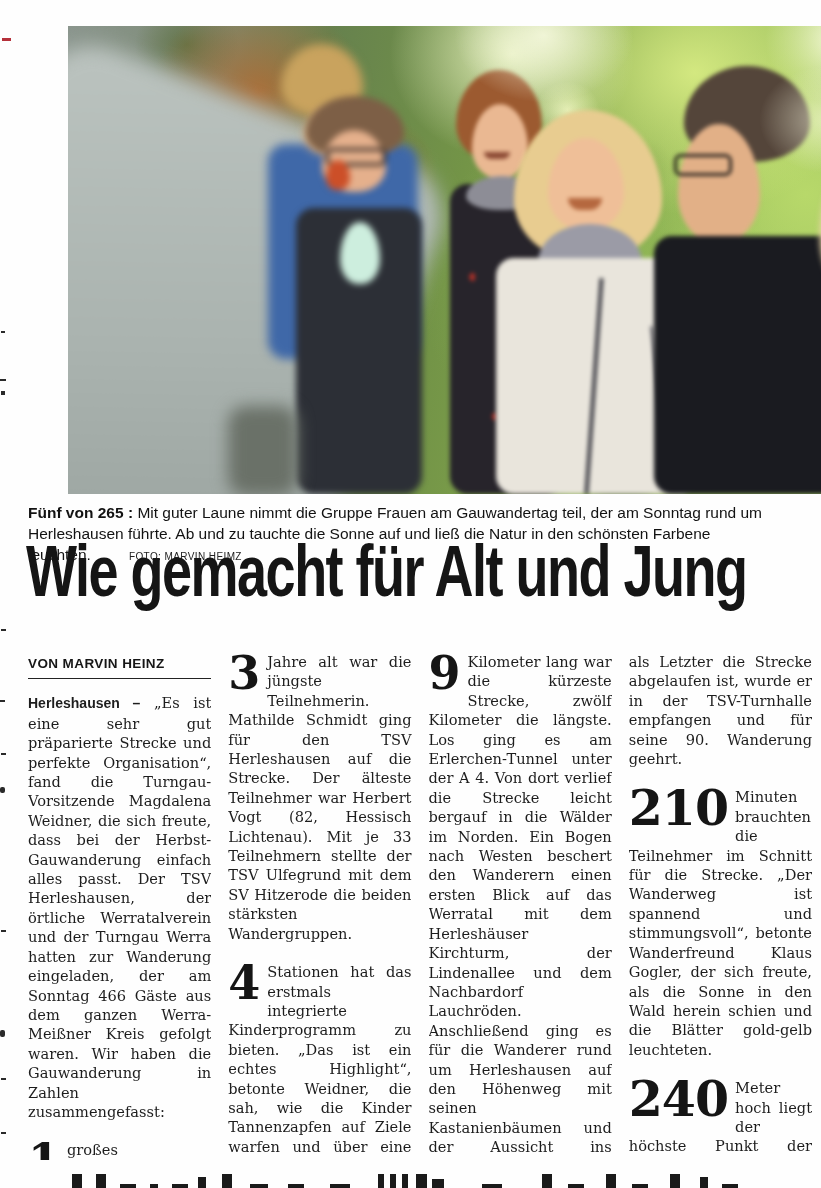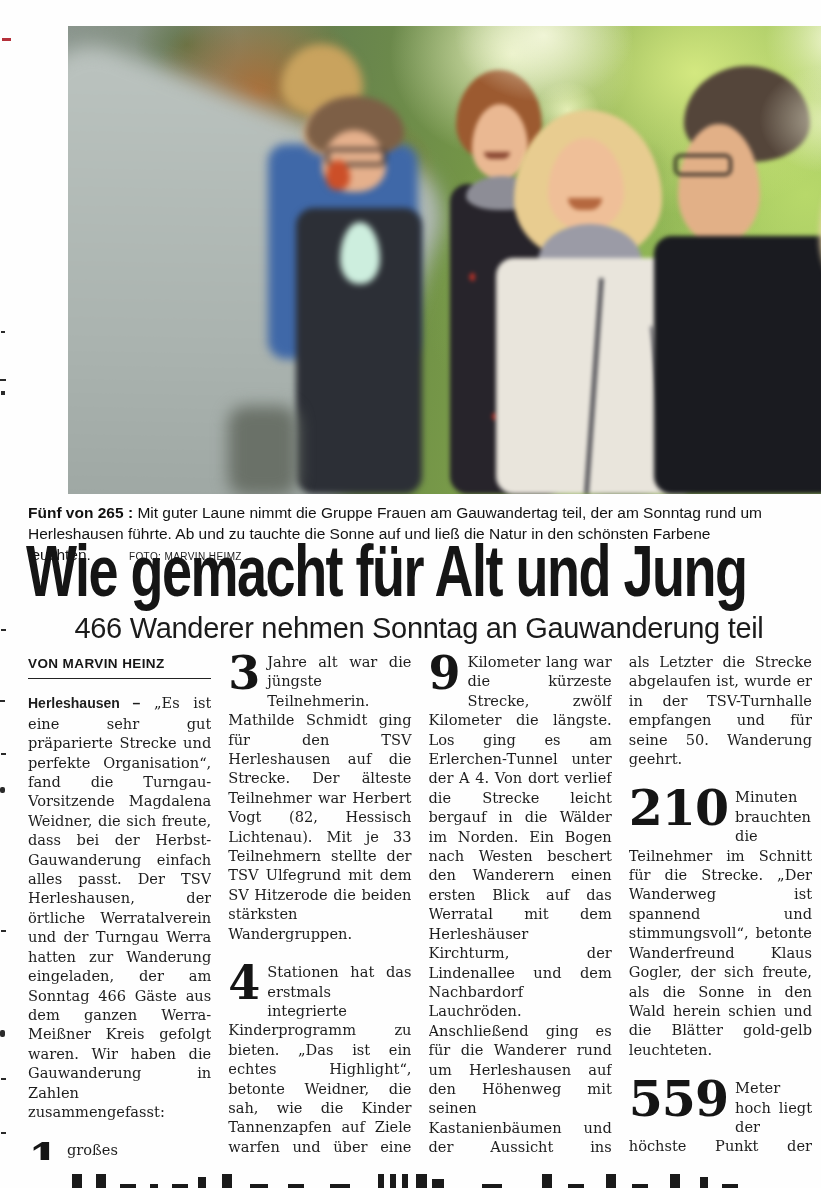--- a/index.html
+++ b/index.html
@@ -162,39 +162,38 @@
     </div>
 
     <div class="ph-layer" style="background:
       radial-gradient(120px 90px at 60% 2%, rgba(255,255,235,.75), rgba(255,255,235,0) 75%),
       radial-gradient(90px 70px at 96% 20%, rgba(255,255,230,.6), rgba(255,255,230,0) 78%);"></div>
   </figure>
 
   <p class="caption"><b>Fünf von 265 :</b> <span>Mit guter Laune nimmt die Gruppe Frauen am Gauwandertag teil, der am Sonntag rund um Herleshausen führte. Ab und zu tauchte die Sonne auf und ließ die Natur in den schönsten Farbene leuchten.</span><span class="credit">FOTO: MARVIN HEIMZ</span></p>
 
   <h1 class="headline">Wie gemacht für Alt und Jung</h1>
-  <h2 class="subheadline">466 Wanderer nehmen Sonntag an Gauwanderung teil</h2>
 
   <div class="columns" id="columns">
       <div class="col">
         <div class="byline">VON MARVIN HEINZ</div>
         <p class="para"><span class="loc">Herleshausen –</span> „Es ist eine sehr gut präparierte Strecke und perfekte Organisation“, fand die Turngau-Vorsitzende Magdalena Weidner, die sich freute, dass bei der Herbst-Gauwanderung einfach alles passt. Der TSV Herleshausen, der örtliche Werratalverein und der Turngau Werra hatten zur Wanderung eingeladen, der am Sonntag 466 Gäste aus dem ganzen Werra-Meißner Kreis gefolgt waren. Wir haben die Gauwanderung in Zahlen zusammengefasst:</p>
         <p class="para"><span class="dropnum">1</span>großes Familientreffen ist die Gauwanderung laut der Turngau-Vorsitzende Magdalena Weidner: „Die Vereine begegnen sich in entspannter Atmosphäre und so ist Veranstaltung wie gemacht für Jung und Alt.“ Auf die Frühjahrswanderung folgt die traditionelle Herbst-</p>
       </div>
       <div class="col">
         <p class="para"><span class="dropnum">3</span>Jahre alt war die jüngste Teilnehmerin. Mathilde Schmidt ging für den TSV Herleshausen auf die Strecke. Der älteste Teilnehmer war Herbert Vogt (82, Hessisch Lichtenau). Mit je 33 Teilnehmern stellte der TSV Ulfegrund mit dem SV Hitzerode die beiden stärksten Wandergruppen.</p>
         <p class="para"><span class="dropnum">4</span>Stationen hat das erstmals integrierte Kinderprogramm zu bieten. „Das ist ein echtes Highlight“, betonte Weidner, die sah, wie die Kinder Tannenzapfen auf Ziele warfen und über eine Slackline balancierten. Unterdessen informierte der Helmut Schmidt über die sowjetische Kriegsgräberstätte, auf der 1593 namentlich bekannte sowjetische Kriegsgefangene ruhen.</p>
       </div>
       <div class="col">
         <p class="para"><span class="dropnum">9</span>Kilometer lang war die kürzeste Strecke, zwölf Kilometer die längste. Los ging es am Erlerchen-Tunnel unter der A 4. Von dort verlief die Strecke leicht bergauf in die Wälder im Norden. Ein Bogen nach Westen beschert den Wanderern einen ersten Blick auf das Werratal mit dem Herleshäuser Kirchturm, der Lindenallee und dem Nachbardorf Lauchröden. Anschließend ging es für die Wanderer rund um Herleshausen auf den Höhenweg mit seinen Kastanienbäumen und der Aussicht ins Thüringische. Die Teilnehmer der Neun-Kilometer-Route bogen im Wald zum Rückweg ab. Richtung Schulzenberg ging es abwärts, bevor über den Weinberg das Ziel, die TSV-Turnhalle, erreicht wurde.</p>
       </div>
       <div class="col">
-        <p class="para">als Letzter die Strecke abgelaufen ist, wurde er in der TSV-Turnhalle empfangen und für seine 50. Wanderung geehrt.</p>
+        <p class="para">als Letzter die Strecke abgelaufen ist, wurde er in der TSV-Turnhalle empfangen und für seine 90. Wanderung geehrt.</p>
         <p class="para"><span class="dropnum wide">210</span>Minuten brauchten die Teilnehmer im Schnitt für die Strecke. „Der Wanderweg ist spannend und stimmungsvoll“, betonte Wanderfreund Klaus Gogler, der sich freute, als die Sonne in den Wald herein schien und die Blätter gold-gelb leuchteten.</p>
-        <p class="para"><span class="dropnum wide">559</span>Meter hoch liegt der höchste Punkt der Strecke. Die Wanderer der längeren Strecke folgten dem Kammweg über den Kielforst hinauf zum Franzosenkopf. Dort hatte der Männertreff der evangelischen Kirche 2012 einen Aussichtspunkt angelegt und ein Holzkreuz aufgestellt.</p>
+        <p class="para"><span class="dropnum wide">240</span>Meter hoch liegt der höchste Punkt der Strecke. Die Wanderer der längeren Strecke folgten dem Kammweg über den Kielforst hinauf zum Franzosenkopf. Dort hatte der Männertreff der evangelischen Kirche 2012 einen Aussichtspunkt angelegt und ein Holzkreuz aufgestellt.</p>
       </div>
     </div>
 
   <div class="next-crop">
     <i style="left:72px;width:10px;height:17px;"></i>
     <i style="left:96px;width:10px;height:17px;"></i>
     <i style="left:120px;width:16px;height:7px;"></i>
     <i style="left:150px;width:8px;height:7px;"></i>
     <i style="left:172px;width:16px;height:7px;"></i>
     <i style="left:198px;width:8px;height:14px;"></i>

